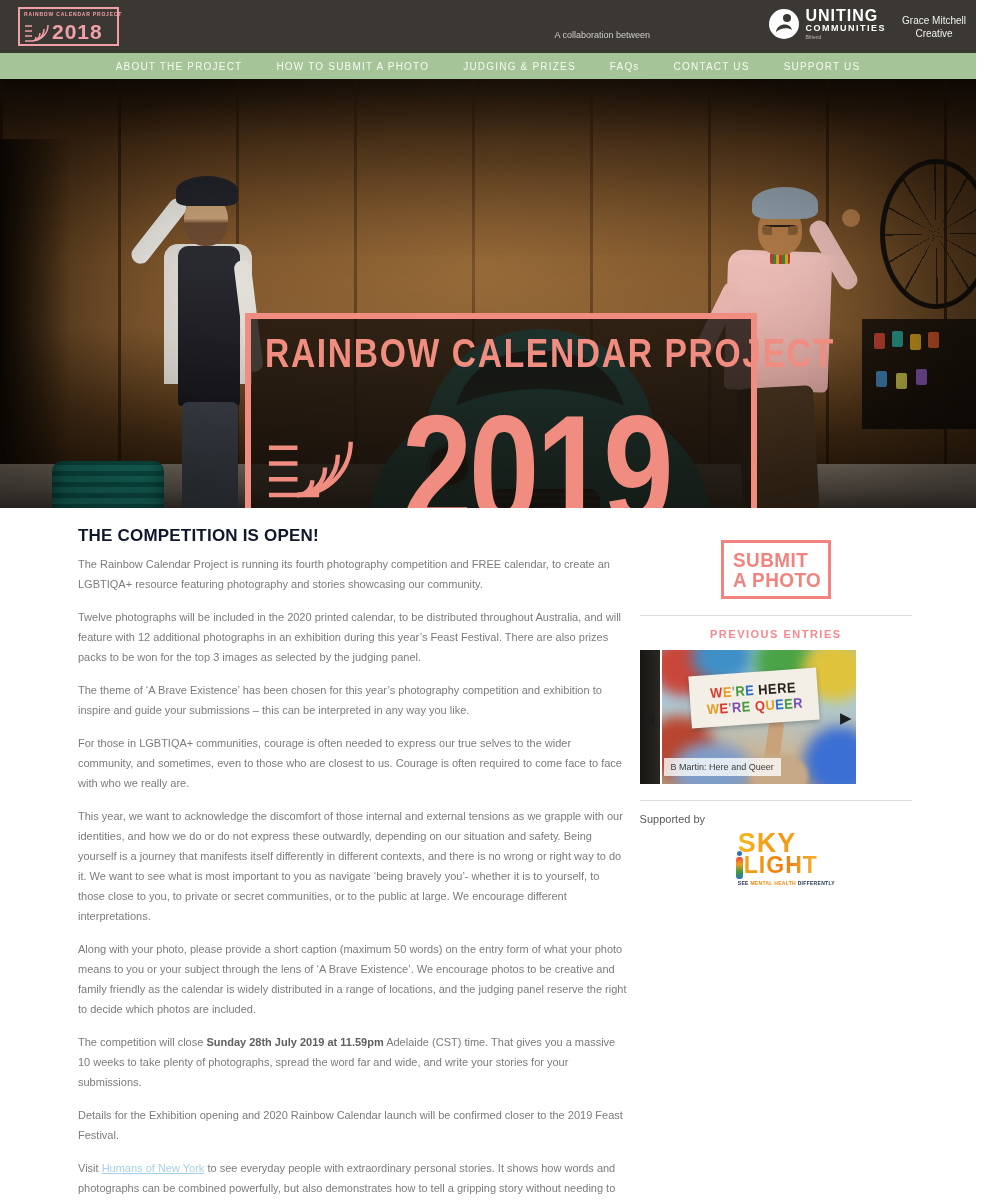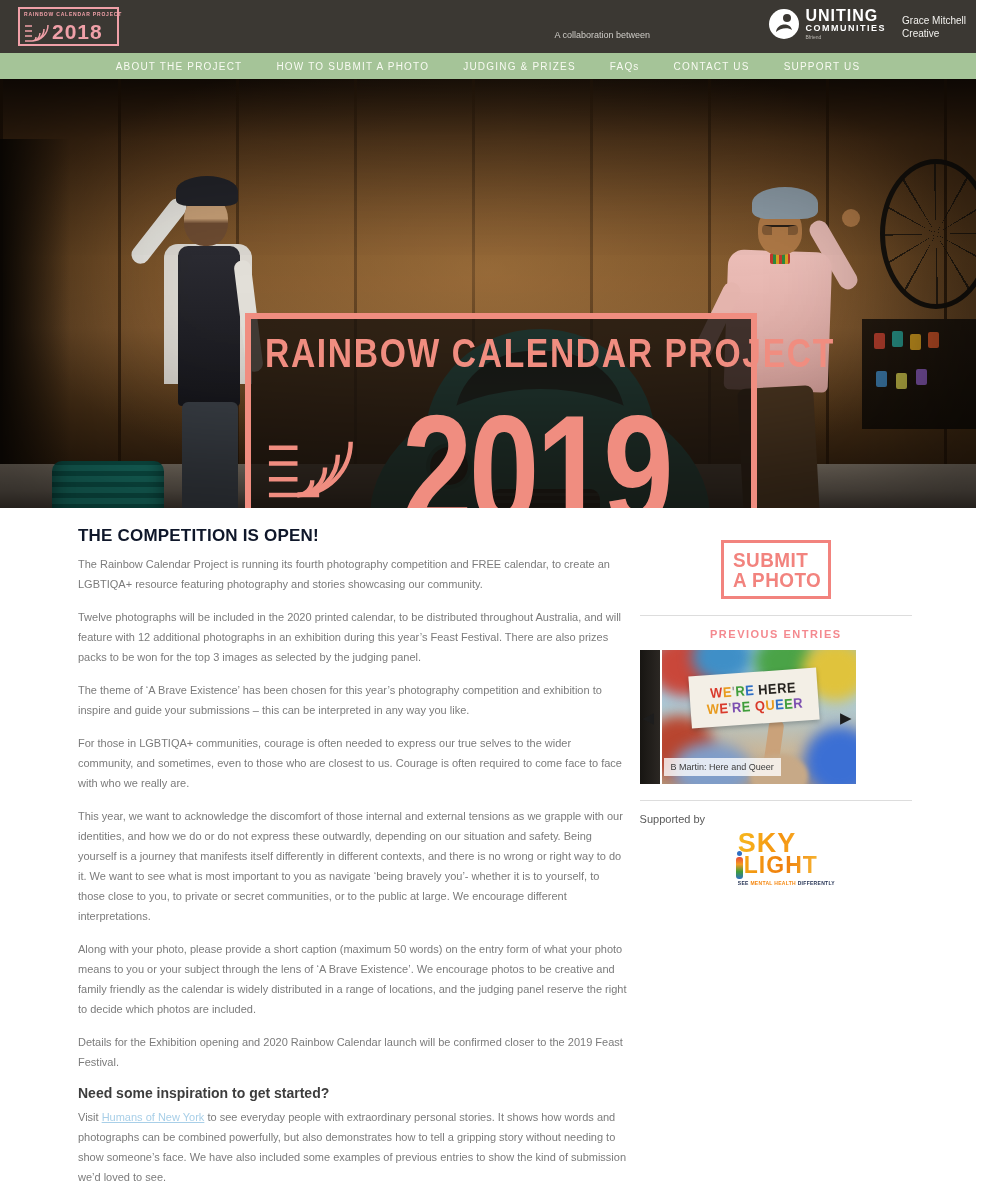--- a/index.html
+++ b/index.html
@@ -13,21 +13,21 @@
     border:2px solid #f0a0a8; padding:2px 4px; display:flex; flex-direction:column; }
   .logo-2018 .logo-top { font-size:5px; letter-spacing:0.8px; color:#f0a0a8; font-weight:bold; white-space:nowrap; }
   .logo-2018 .logo-bottom { display:flex; align-items:flex-end; gap:2px; flex:1; }
   .logo-2018 .logo-year { font-size:21px; font-weight:bold; color:#f0a0a8; letter-spacing:1px; line-height:1; }
   .collab { position:absolute; right:326px; top:30px; font-size:9px; color:#cfcdc8; }
   .uniting { position:absolute; right:90px; top:8px; display:flex; align-items:center; gap:6px; }
   .uniting-text { color:#ffffff; line-height:1; }
   .uniting-text .u1 { font-size:16px; font-weight:bold; letter-spacing:1px; }
   .uniting-text .u2 { font-size:9px; font-weight:bold; letter-spacing:1.5px; }
   .uniting-text .u3 { font-size:5px; color:#bdbab4; margin-top:2px; }
-  .grace { position:absolute; right:10px; top:14px; color:#f2f1ee; font-size:10px; line-height:1.3; }
+  .grace { position:absolute; right:10px; top:14px; text-align:center; color:#f2f1ee; font-size:10px; line-height:1.3; }
 
   
   .nav-bar { height:26px; background:#a5c498; display:flex; align-items:center; justify-content:center; gap:34px; }
   .nav-item { font-size:10px; letter-spacing:1.2px; color:#f8faf2; cursor:pointer; white-space:nowrap; }
 
   
   .hero { position:relative; height:429px; overflow:hidden;
     background:
       radial-gradient(ellipse 700px 330px at 50% 45%, rgba(193,138,77,0.50), rgba(0,0,0,0) 70%),
       repeating-linear-gradient(90deg, rgba(38,22,8,0.85) 0 3px, rgba(0,0,0,0) 3px 118px),
@@ -240,22 +240,22 @@
 
   <div class="content">
     <div class="article">
       <h1 class="comp-open">THE COMPETITION IS OPEN!</h1>
       <p>The Rainbow Calendar Project is running its fourth photography competition and FREE calendar, to create an LGBTIQA+ resource featuring photography and stories showcasing our community.</p>
       <p>Twelve photographs will be included in the 2020 printed calendar, to be distributed throughout Australia, and will feature with 12 additional photographs in an exhibition during this year’s Feast Festival. There are also prizes packs to be won for the top 3 images as selected by the judging panel.</p>
       <p>The theme of ‘A Brave Existence’ has been chosen for this year’s photography competition and exhibition to inspire and guide your submissions – this can be interpreted in any way you like.</p>
       <p>For those in LGBTIQA+ communities, courage is often needed to express our true selves to the wider community, and sometimes, even to those who are closest to us. Courage is often required to come face to face with who we really are.</p>
       <p>This year, we want to acknowledge the discomfort of those internal and external tensions as we grapple with our identities, and how we do or do not express these outwardly, depending on our situation and safety. Being yourself is a journey that manifests itself differently in different contexts, and there is no wrong or right way to do it. We want to see what is most important to you as navigate ‘being bravely you’- whether it is to yourself, to those close to you, to private or secret communities, or to the public at large. We encourage different interpretations.</p>
       <p>Along with your photo, please provide a short caption (maximum 50 words) on the entry form of what your photo means to you or your subject through the lens of ‘A Brave Existence’. We encourage photos to be creative and family friendly as the calendar is widely distributed in a range of locations, and the judging panel reserve the right to decide which photos are included.</p>
+      <p><span>The competition will close </span><b>Sunday 28th July 2019 at 11.59pm</b><span> Adelaide (CST) time. That gives you a massive 10 weeks to take plenty of photographs, spread the word far and wide, and write your stories for your submissions.</span></p>
       <p>Details for the Exhibition opening and 2020 Rainbow Calendar launch will be confirmed closer to the 2019 Feast Festival.</p>
-      <h3 class="insp">Need some inspiration to get started?</h3>
       <p><span>Visit </span><a class="link">Humans of New York</a><span> to see everyday people with extraordinary personal stories. It shows how words and photographs can be combined powerfully, but also demonstrates how to tell a gripping story without needing to show someone’s face. We have also included some examples of previous entries to show the kind of submission we’d loved to see.</span></p>
 
     </div>
 
     <div class="side">
       <a class="submit-btn">
         <div>SUBMIT</div>
         <div>A PHOTO</div>
       </a>
       <hr>

